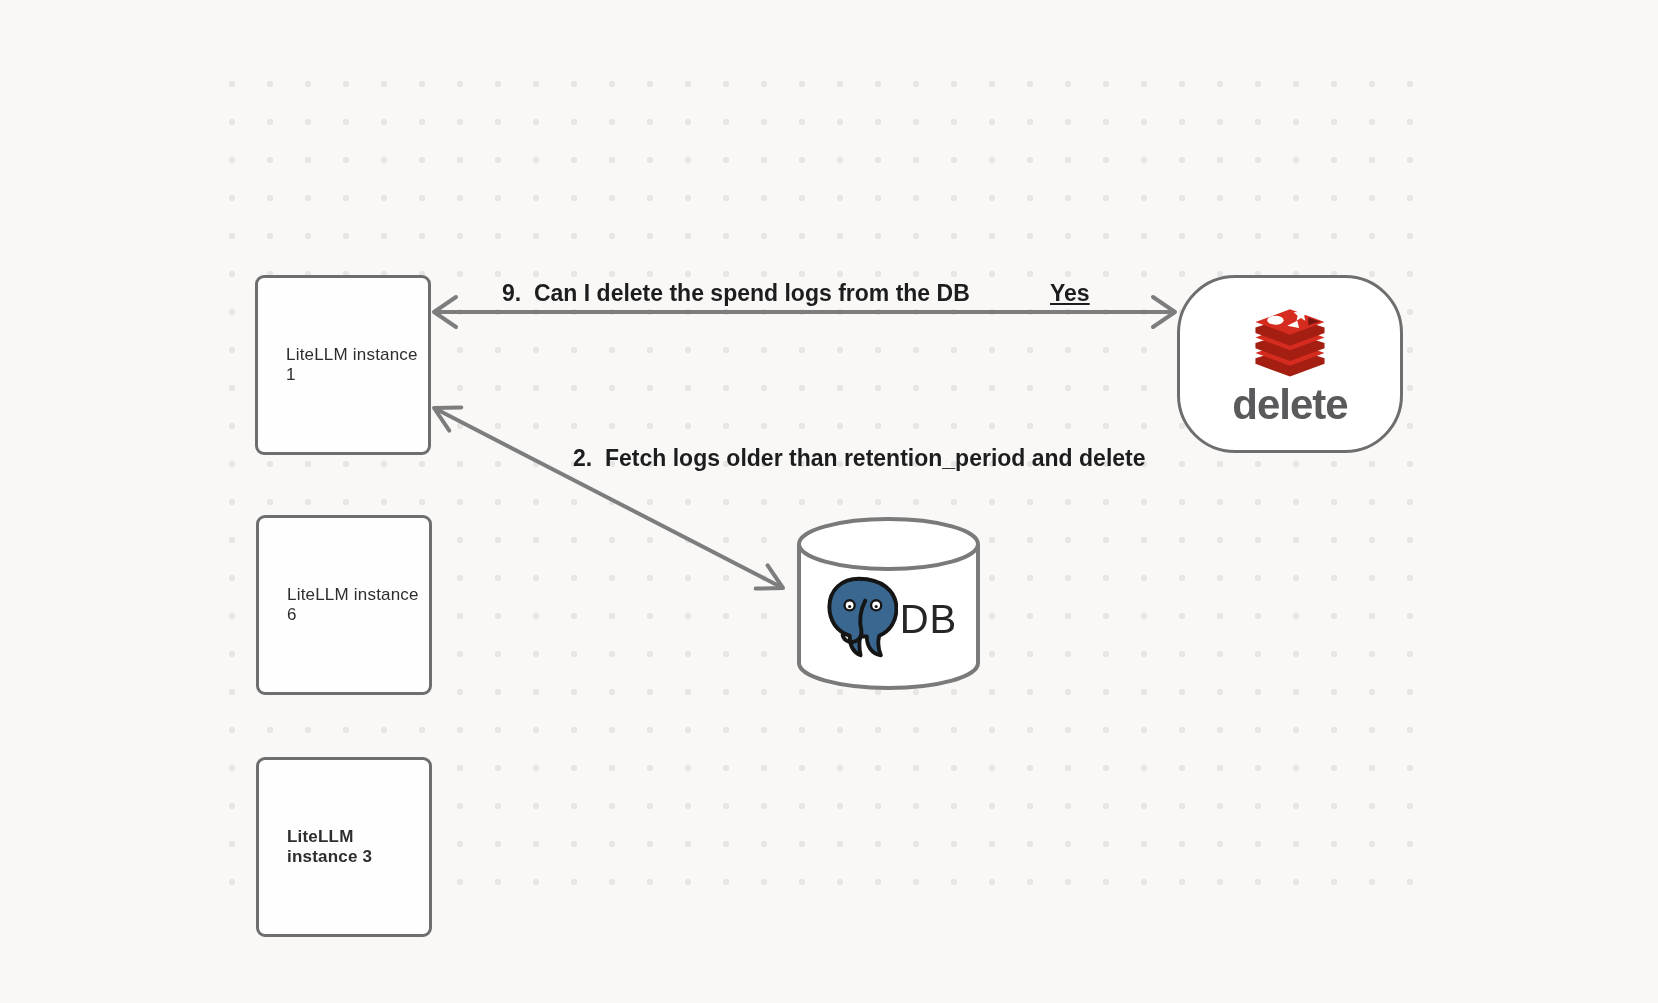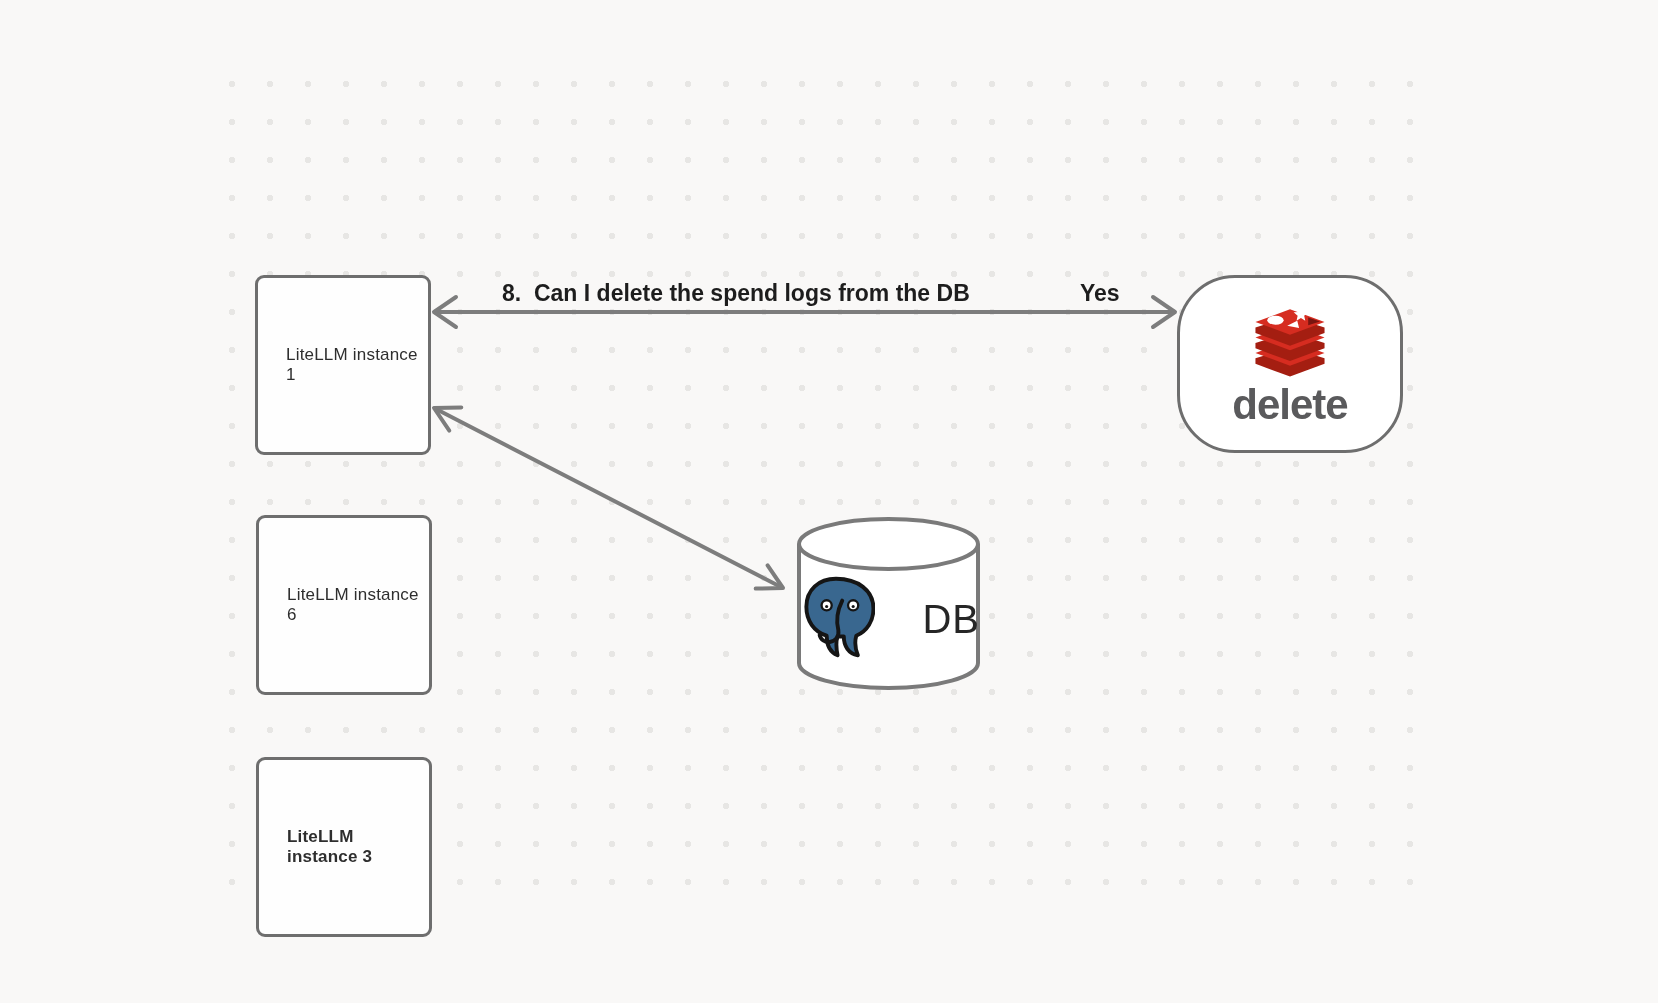--- a/index.html
+++ b/index.html
@@ -34,21 +34,21 @@
     display:flex;flex-direction:column;align-items:center;justify-content:center;
   }
   .redis-word{
     font-size:42px;font-weight:bold;color:#5a5a5c;
     line-height:1;margin-top:-2px;letter-spacing:-1px;
   }
   .db-node{left:797px;top:517px;width:183px;height:175px;}
   .cyl{position:absolute;left:0;top:0;}
   .db-content{
     position:absolute;left:0;top:56px;width:183px;height:92px;
-    display:flex;align-items:center;justify-content:space-between;gap:2px;
+    display:flex;align-items:center;justify-content:center;gap:2px;
   }
   .db-label{
     font-size:40px;color:#262626;line-height:1;letter-spacing:1px;
   }
   .arrows{position:absolute;left:0;top:0;pointer-events:none;}
   .arrow-label{
     position:absolute;
     font-size:23px;font-weight:bold;color:#1d1d1d;
     white-space:pre;line-height:1.15;
   }
@@ -129,18 +129,19 @@
             <circle cx="72" cy="40" r="6.5"></circle>
           </g>
           <circle cx="38" cy="41.5" r="2" fill="#151515"></circle>
           <circle cx="72" cy="41.5" r="2" fill="#151515"></circle>
         </svg>
       </span>
       <span class="db-label">DB</span>
     </div>
   </div>
 
-  <div class="arrow-label" style="left:502px;top:280px;">8.  Can I delete the spend logs from the DB</div>
+  <div class="arrow-label" style="left:502px;top:280px;">9.  Can I delete the spend logs from the DB</div>
 
-  <div class="arrow-label" style="left:1080px;top:280px;">Yes</div>
+  <div class="arrow-label" style="left:1050px;top:280px;text-decoration:underline;">Yes</div>
 
+  <div class="arrow-label" style="left:573px;top:445px;">2.  Fetch logs older than retention_period and delete</div>
 
 </div>
 
 </body></html>

